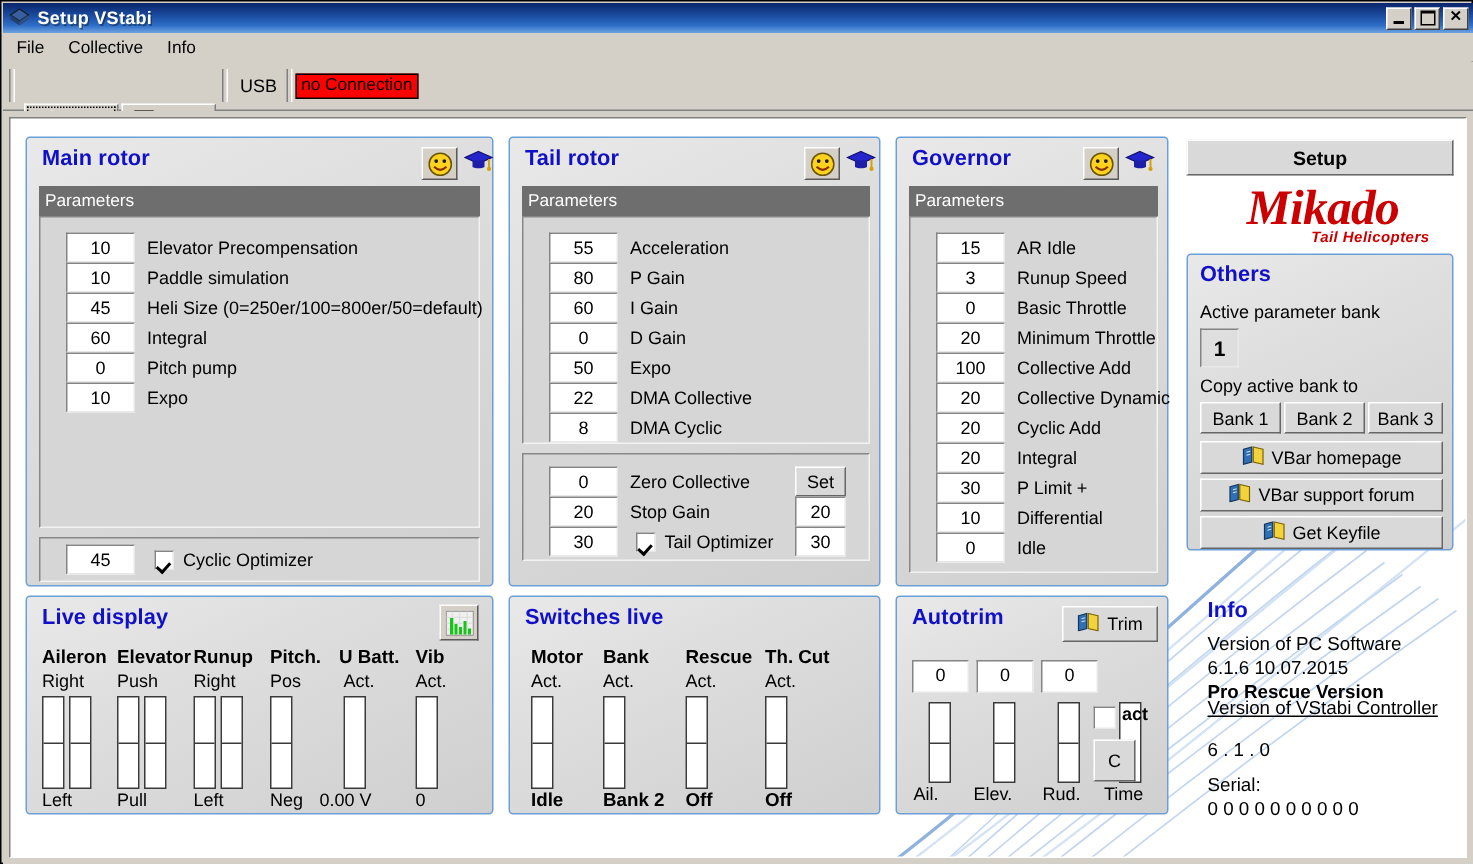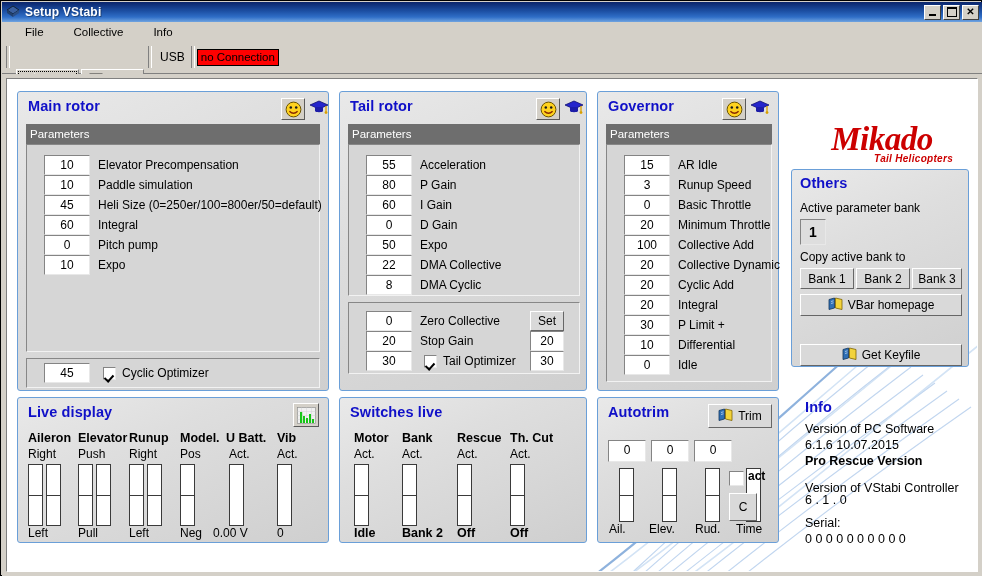--- a/index.html
+++ b/index.html
@@ -44,21 +44,21 @@
   .tb-btn .glyph-max{width:8px;height:7px;border:1px solid #000;border-top-width:2px;}
   .tb-btn .glyph-close{font-size:10px;font-weight:bold;}
 
   
   .menubar{
     position:absolute;left:1px;top:21px;width:980px;height:19px;
     background:#d4d0c8;display:flex;align-items:center;
     box-sizing:border-box;
   }
   .menu-item{
-    font-size:11.5px;color:#000;padding:2px 7px;margin-left:16px;cursor:default;
+    font-size:11.5px;color:#000;padding:2px 7px;margin-left:2px;cursor:default;
   }
 
   
   .toolbar{
     position:absolute;left:1px;top:40px;width:980px;height:33px;
     background:#d4d0c8;border-bottom:1px solid #808080;
     display:flex;align-items:center;box-sizing:border-box;
   }
   .tb-sep{width:2px;height:22px;border-left:1px solid #808080;border-right:1px solid #fff;margin:0 4px;}
   .tbtn{
@@ -406,20 +406,21 @@
           <div class="plabel" style="left:71px;top:150px;">Integral</div>
           <div class="numfield" style="left:17px;top:170px;">30</div>
           <div class="plabel" style="left:71px;top:170px;">P Limit +</div>
           <div class="numfield" style="left:17px;top:190px;">10</div>
           <div class="plabel" style="left:71px;top:190px;">Differential</div>
           <div class="numfield" style="left:17px;top:210px;">0</div>
           <div class="plabel" style="left:71px;top:210px;">Idle</div>
         </div>
       </div>
 
+      <div class="pbtn bold" style="left:784px;top:14px;width:178px;height:24px;">Setup</div>
 
       <div class="mikado" style="left:790px;top:44px;width:170px;">
         <div class="m1" style="text-align:center;">Mikado</div>
         <div class="m2" style="padding-right:14px;">Tail Helicopters</div>
       </div>
 
       <div class="group" style="left:784px;top:90px;width:178px;height:198px;">
         <div class="group-title" style="top:5px;left:8px;">Others</div>
         <div class="plabel" style="left:8px;top:28px;">Active parameter bank</div>
         <div class="numfield" style="left:8px;top:49px;width:26px;height:26px;background:#dedede;font-weight:bold;font-size:14px;line-height:24px;">1</div>
@@ -430,20 +431,30 @@
 
         <div class="pbtn" style="left:8px;top:124px;width:162px;height:22px;">
           <span>
             <svg width="15" height="13" viewBox="0 0 15 13">
               <path d="M1 2.5 L6.5 1 L6.5 11 L1 12.5z" fill="#2f6fb5" stroke="#12355c" stroke-width="0.8"></path>
               <path d="M14 2.5 L7.5 1 L7.5 11 L14 12.5z" fill="#f2d33c" stroke="#7d6300" stroke-width="0.8"></path>
               <path d="M3 4.5 L5.5 3.8M3 6.5 L5.5 5.8" stroke="#cfe3f7" stroke-width="0.7"></path>
             </svg>
           </span>
           <span>VBar homepage</span>
+        </div>
+        <div class="pbtn" style="left:8px;top:149px;width:162px;height:22px;">
+          <span>
+            <svg width="15" height="13" viewBox="0 0 15 13">
+              <path d="M1 2.5 L6.5 1 L6.5 11 L1 12.5z" fill="#2f6fb5" stroke="#12355c" stroke-width="0.8"></path>
+              <path d="M14 2.5 L7.5 1 L7.5 11 L14 12.5z" fill="#f2d33c" stroke="#7d6300" stroke-width="0.8"></path>
+              <path d="M3 4.5 L5.5 3.8M3 6.5 L5.5 5.8" stroke="#cfe3f7" stroke-width="0.7"></path>
+            </svg>
+          </span>
+          <span>VBar support forum</span>
         </div>
         <div class="pbtn" style="left:8px;top:174px;width:162px;height:22px;">
           <span>
             <svg width="15" height="13" viewBox="0 0 15 13">
               <path d="M1 2.5 L6.5 1 L6.5 11 L1 12.5z" fill="#2f6fb5" stroke="#12355c" stroke-width="0.8"></path>
               <path d="M14 2.5 L7.5 1 L7.5 11 L14 12.5z" fill="#f2d33c" stroke="#7d6300" stroke-width="0.8"></path>
               <path d="M3 4.5 L5.5 3.8M3 6.5 L5.5 5.8" stroke="#cfe3f7" stroke-width="0.7"></path>
             </svg>
           </span>
           <span>Get Keyfile</span>
@@ -489,21 +500,21 @@
         <div class="gtext hdr" style="left:111px;top:33px;">Runup</div>
         <div class="gtext" style="left:111px;top:49px;">Right</div>
         <div class="gauge" style="left:111px;top:66px;height:62px;">
             <div class="mid"></div>
           </div>
         <div class="gauge" style="left:129px;top:66px;height:62px;">
             <div class="mid"></div>
           </div>
         <div class="gtext" style="left:111px;top:128px;">Left</div>
 
-        <div class="gtext hdr" style="left:162px;top:33px;">Model.</div>
+        <div class="gtext hdr" style="left:162px;top:33px;">Pitch.</div>
         <div class="gtext" style="left:162px;top:49px;">Pos</div>
         <div class="gauge" style="left:162px;top:66px;height:62px;">
             <div class="mid"></div>
           </div>
         <div class="gtext" style="left:162px;top:128px;">Neg</div>
 
         <div class="gtext hdr" style="left:208px;top:33px;">U Batt.</div>
         <div class="gtext" style="left:211px;top:49px;">Act.</div>
         <div class="gauge" style="left:211px;top:66px;height:62px;"></div>
         <div class="gtext" style="left:195px;top:128px;">0.00 V</div>
@@ -582,21 +593,21 @@
         <div class="cbox" style="left:131px;top:73px;width:15px;height:15px;"></div>
         <div class="gtext" style="left:150px;top:71px;font-weight:bold;">act</div>
         <div class="pbtn" style="left:131px;top:95px;width:28px;height:28px;">C</div>
       </div>
 
       <div style="position:absolute;left:784px;top:318px;width:186px;height:150px;">
         <div class="group-title" style="left:14px;top:2px;">Info</div>
         <div class="info-text" style="left:14px;top:25px;">Version of PC Software</div>
         <div class="info-text" style="left:14px;top:41px;">6.1.6  10.07.2015</div>
         <div class="info-text b" style="left:14px;top:57px;">Pro Rescue Version</div>
-        <div class="info-text" style="left:14px;top:84px;">Version of VStabi Controller</div>
+        <div class="info-text" style="left:14px;top:68px;text-decoration:underline;">Version of VStabi Controller</div>
         <div class="info-text" style="left:14px;top:96px;">6 .  1 .  0</div>
         <div class="info-text" style="left:14px;top:119px;">Serial:</div>
         <div class="info-text" style="left:14px;top:135px;">0 0 0 0 0 0 0 0 0 0</div>
       </div>
 
     </div>
   </div>
 </div>
 
 </body></html>

